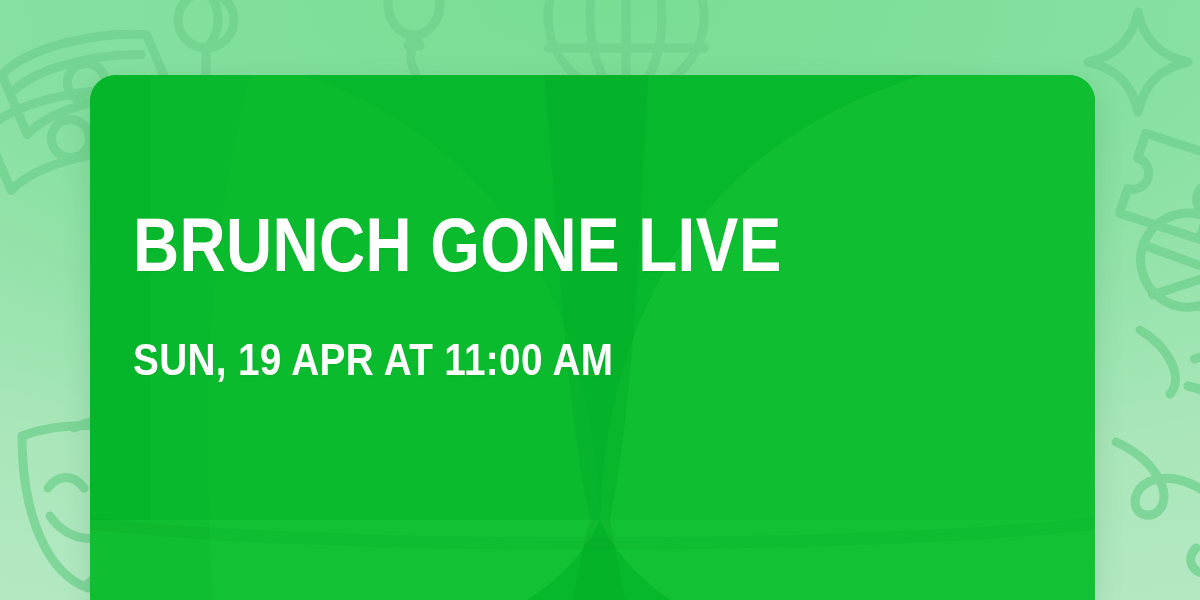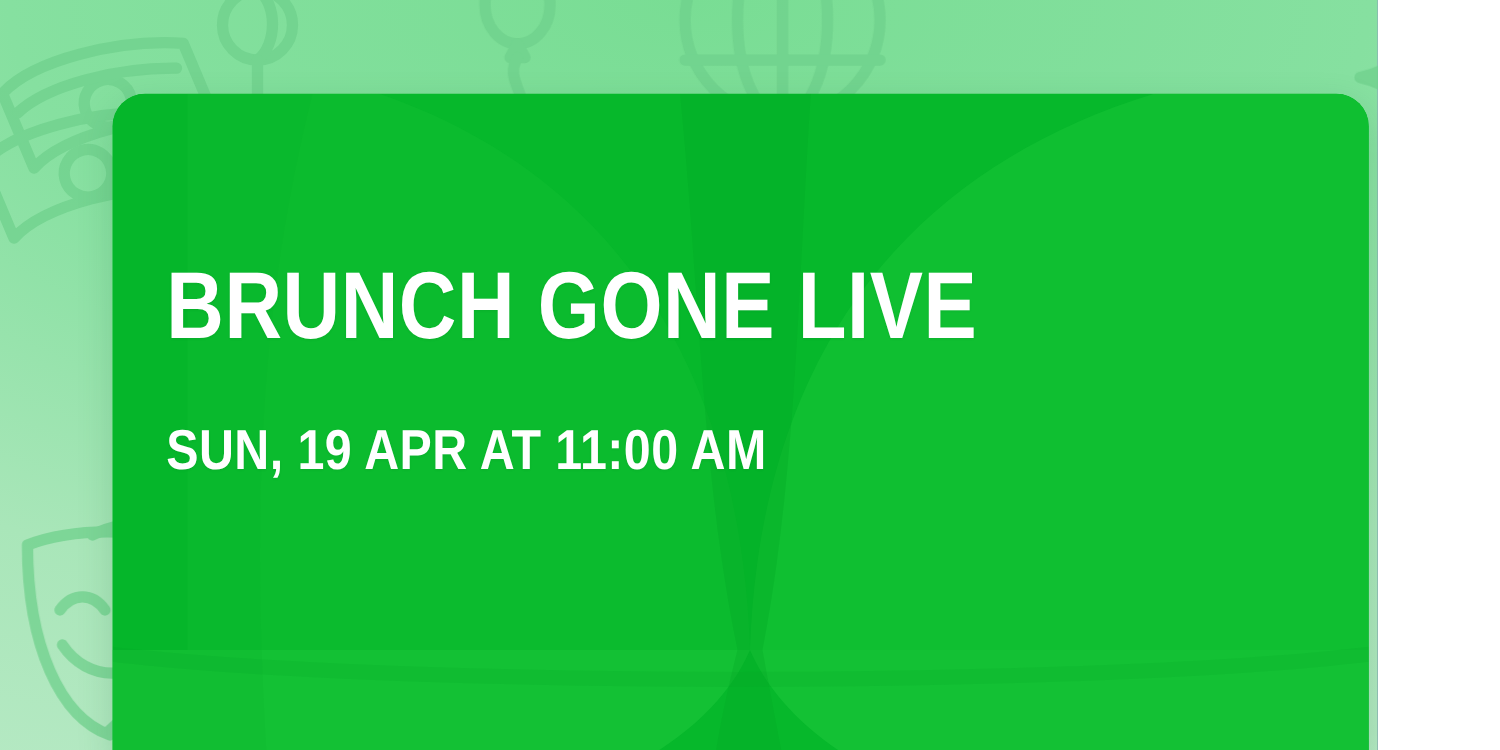--- a/index.html
+++ b/index.html
@@ -6,25 +6,24 @@
     margin: 0;
     padding: 0;
     width: 1200px;
     height: 600px;
     overflow: hidden;
     font-family: "Liberation Sans", sans-serif;
   }
 
   #stage {
     position: relative;
-    width: 1088px;
+    width: 1200px;
     height: 600px;
     overflow: hidden;
-    background: #0c4a6e;
-    padding-left: 14px;
+    background: #fef9c3;
   }
 
   
   .bg-layer {
     position: absolute;
     inset: 0;
   }
 
   .bg-gradient {
     background:

